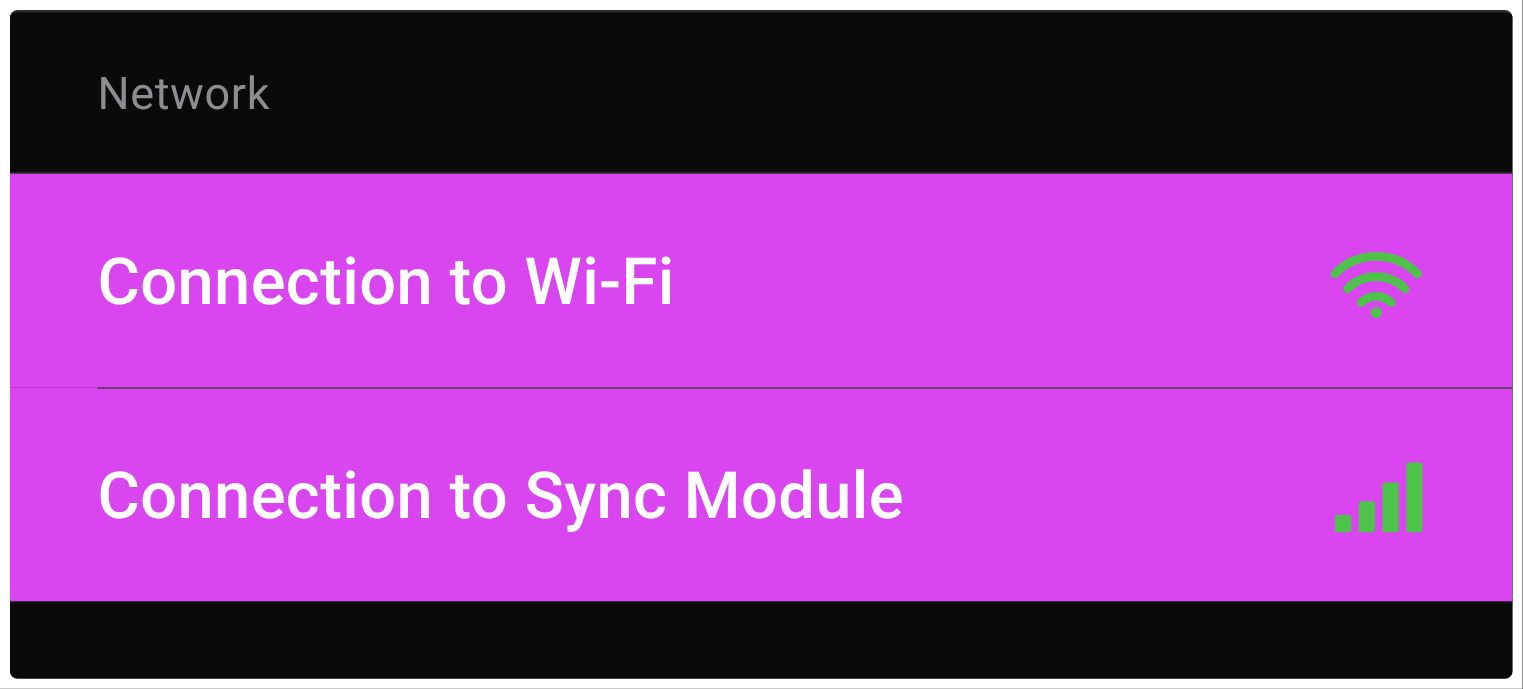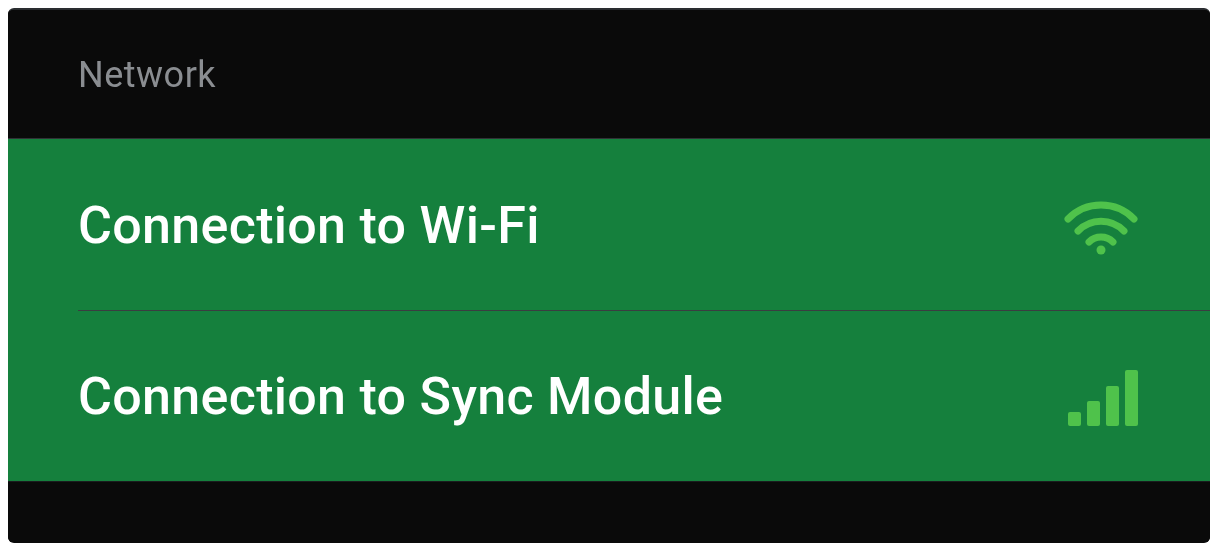--- a/index.html
+++ b/index.html
@@ -40,21 +40,21 @@
     .list-container {
       background: #25282c;
       border-top: 1px solid #303236;
     }
     
     .list-item {
       display: flex;
       align-items: center;
       justify-content: space-between;
       padding: 56px 70px 54px 70px;
-      background: #15803d;
+      background: #d946ef;
     }
     
     .list-item + .list-item {
       position: relative;
       text-align: center;
     }
     
     .list-item + .list-item::before {
       content: "";
       position: absolute;

